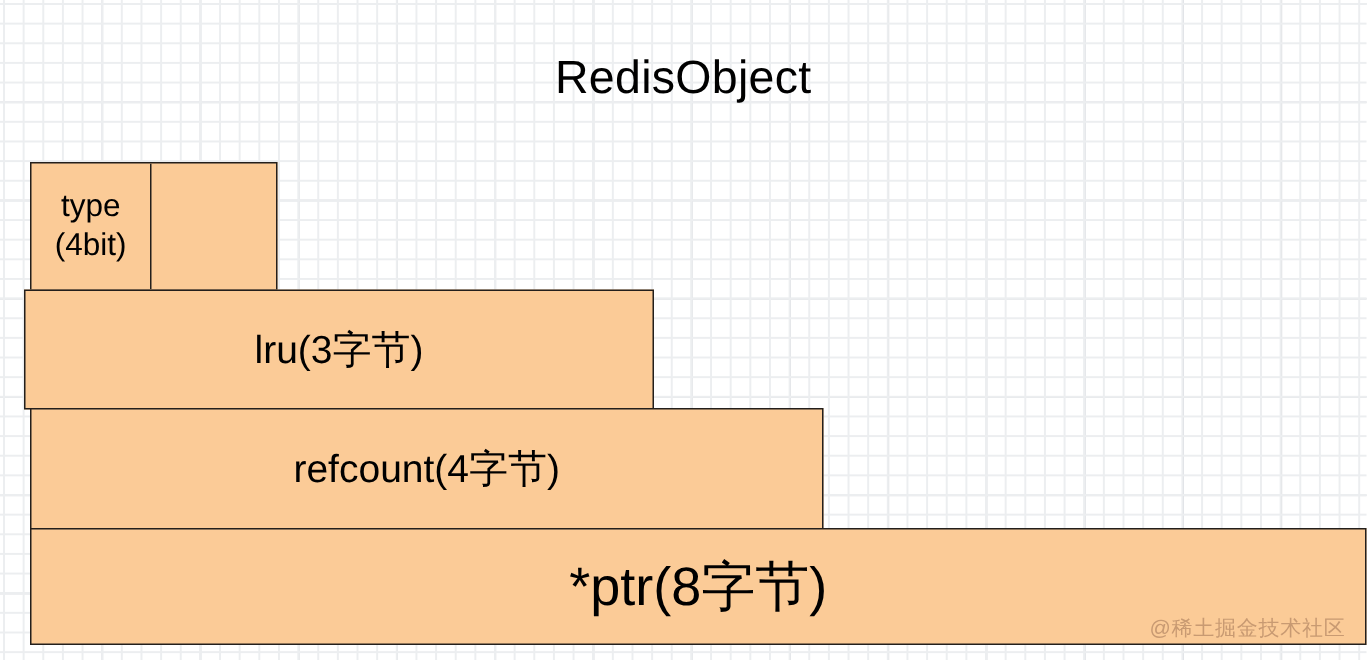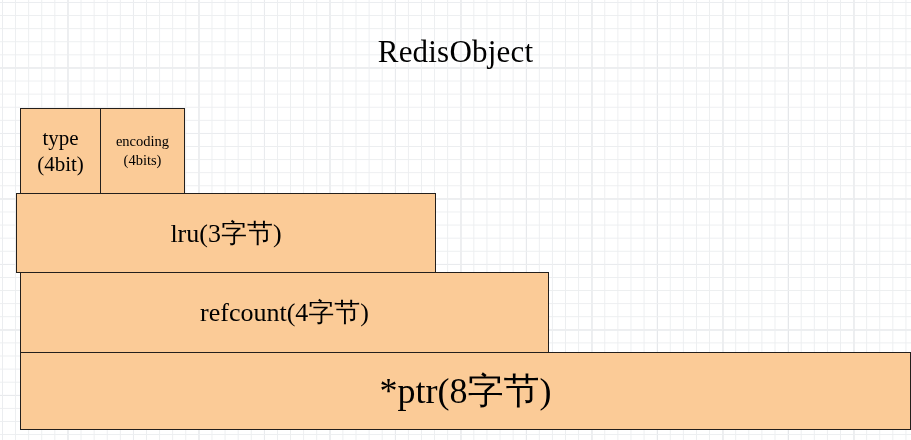--- a/index.html
+++ b/index.html
@@ -23,21 +23,20 @@
       linear-gradient(to right, #eceef0 1px, transparent 1px),
       linear-gradient(to bottom, #eceef0 1px, transparent 1px),
       linear-gradient(to right, #dcdee2 1px, transparent 1px),
       linear-gradient(to bottom, #dcdee2 1px, transparent 1px);
     background-size:
       13.1px 13.1px,
       13.1px 13.1px,
       65.5px 65.5px,
       65.5px 65.5px;
     background-position: 2px 2px, 2px 2px, 2px 2px, 2px 2px;
-    font-family: Liberation Serif, serif;
   }
 
   #title {
     position: absolute;
     left: 0;
     top: 33px;
     width: 911px;
     text-align: center;
     font-size: 31px;
     line-height: 38px;
@@ -128,32 +127,29 @@
 
 <div id="canvas">
 
   <div id="title">RedisObject</div>
 
   <div class="bar" id="row-header">
     <div class="cell" id="cell-type">
       <span>type</span>
       <span>(4bit)</span>
     </div>
-    <div class="cell" id="cell-encoding">
-      <span>encoding</span>
-      <span>(4bits)</span>
-    </div>
   </div>
 
   <div class="bar" id="row-lru">
     <span>lru(3字节)</span>
   </div>
 
   <div class="bar" id="row-refcount">
     <span>refcount(4字节)</span>
   </div>
 
   <div class="bar" id="row-ptr">
     <span>*ptr(8字节)</span>
   </div>
 
+  <div id="watermark">@稀土掘金技术社区</div>
 
 </div>
 
 </body></html>

